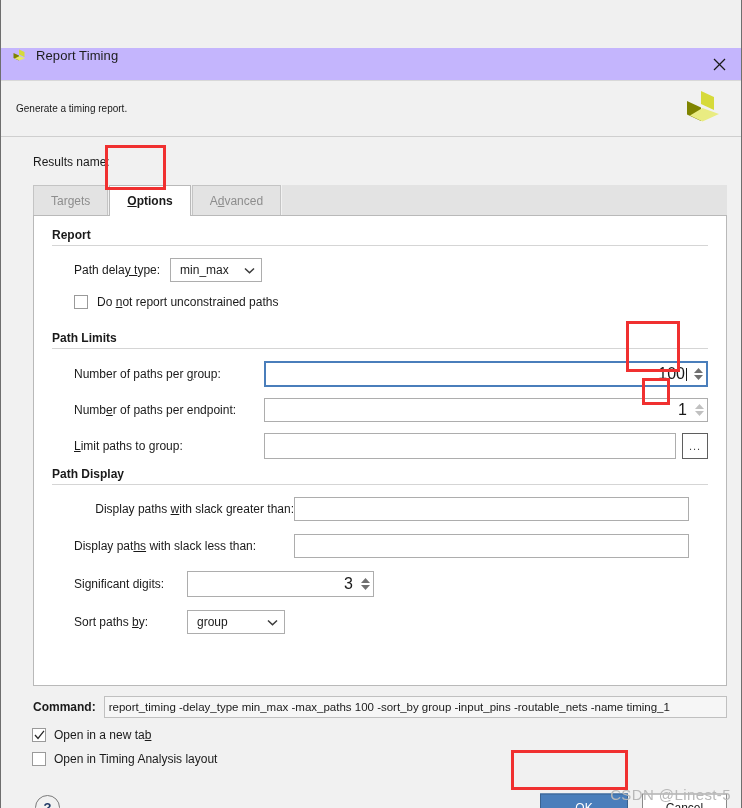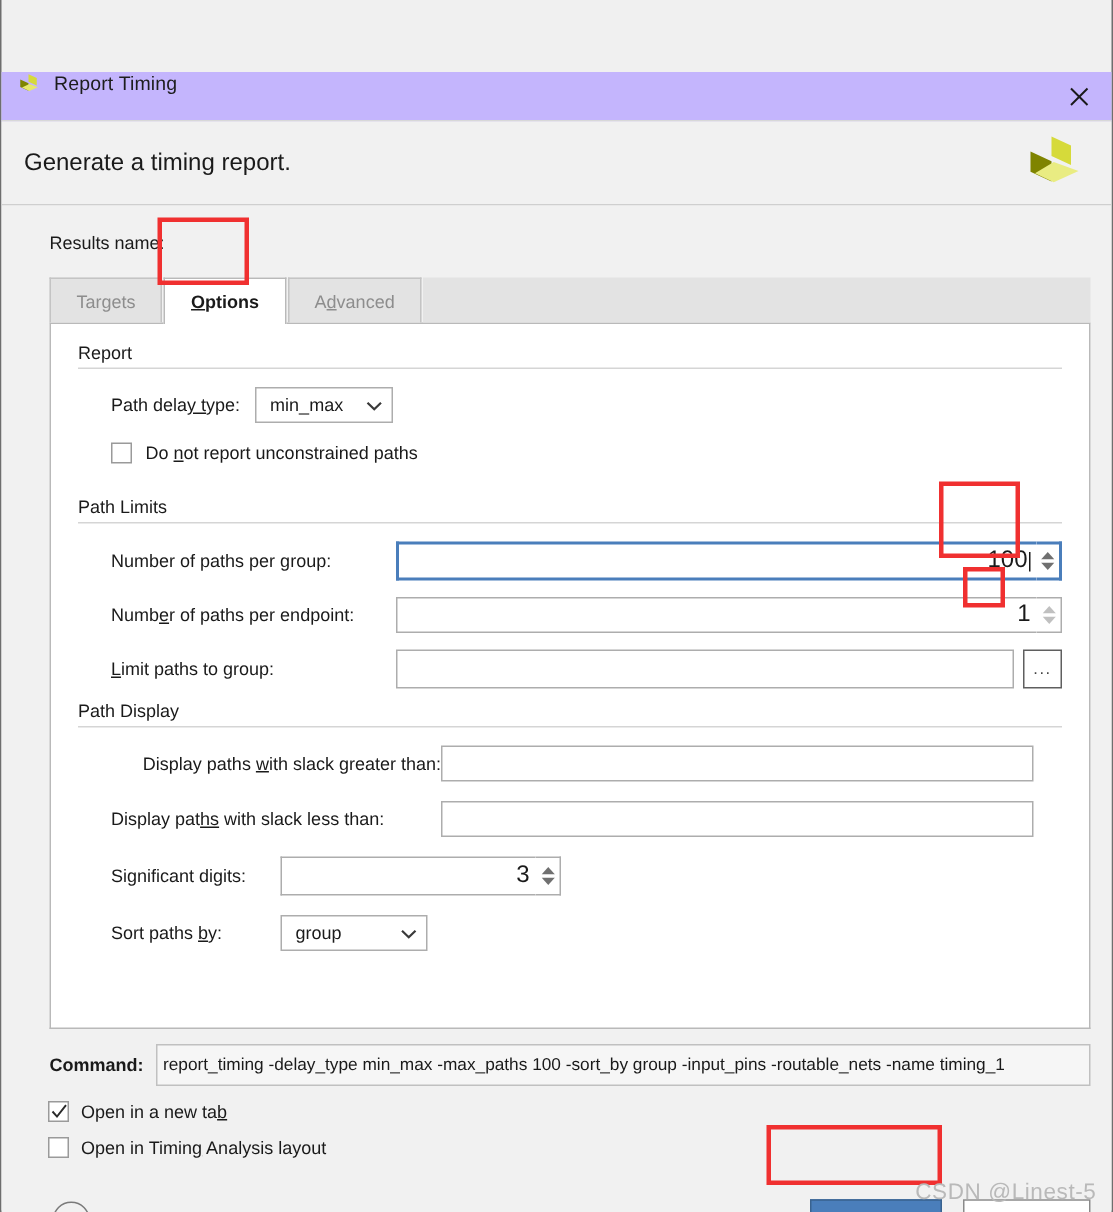--- a/index.html
+++ b/index.html
@@ -59,21 +59,21 @@
     height: 56px;
     background: #f1f1f1;
     border-bottom: 1px solid #cfcfcf;
     display: flex;
     align-items: center;
     position: relative;
     flex: 0 0 auto;
   }
   #header .subtitle {
     margin-left: 15px;
-    font-size: 16px;
+    font-size: 10px;
     color: #1a1a1a;
   }
   #header .brand-logo {
     position: absolute;
     right: 18px; top: 8px;
     width: 44px; height: 40px;
   }
 
   
   #body {
@@ -168,21 +168,21 @@
     border: 1px solid #b9b9b9;
     border-top: none;
     height: 470px;
     padding: 12px 18px 0 18px;
     overflow: hidden;
   }
 
   .group { margin-bottom: 6px; }
   .group-title {
     font-size: 12px;
-    font-weight: normal;
+    font-weight: bold;
     color: #1a1a1a;
     margin-bottom: 3px;
   }
   .group-rule {
     height: 1px;
     background: #d5d5d5;
     margin-bottom: 12px;
   }
 
   .frow {
@@ -308,21 +308,21 @@
     margin-top: 10px;
   }
   #cmd-row .cmd-lbl {
     font-size: 12px;
     font-weight: bold;
     margin-right: 8px;
     white-space: nowrap;
   }
   #cmd-box {
     flex: 1 1 auto;
-    height: 28px;
+    height: 22px;
     background: #f6f6f6;
     border: 1px solid #c0c0c0;
     display: flex;
     align-items: center;
     padding-left: 4px;
     font-size: 11.5px;
     color: #1a1a1a;
     overflow: hidden;
     white-space: nowrap;
   }

